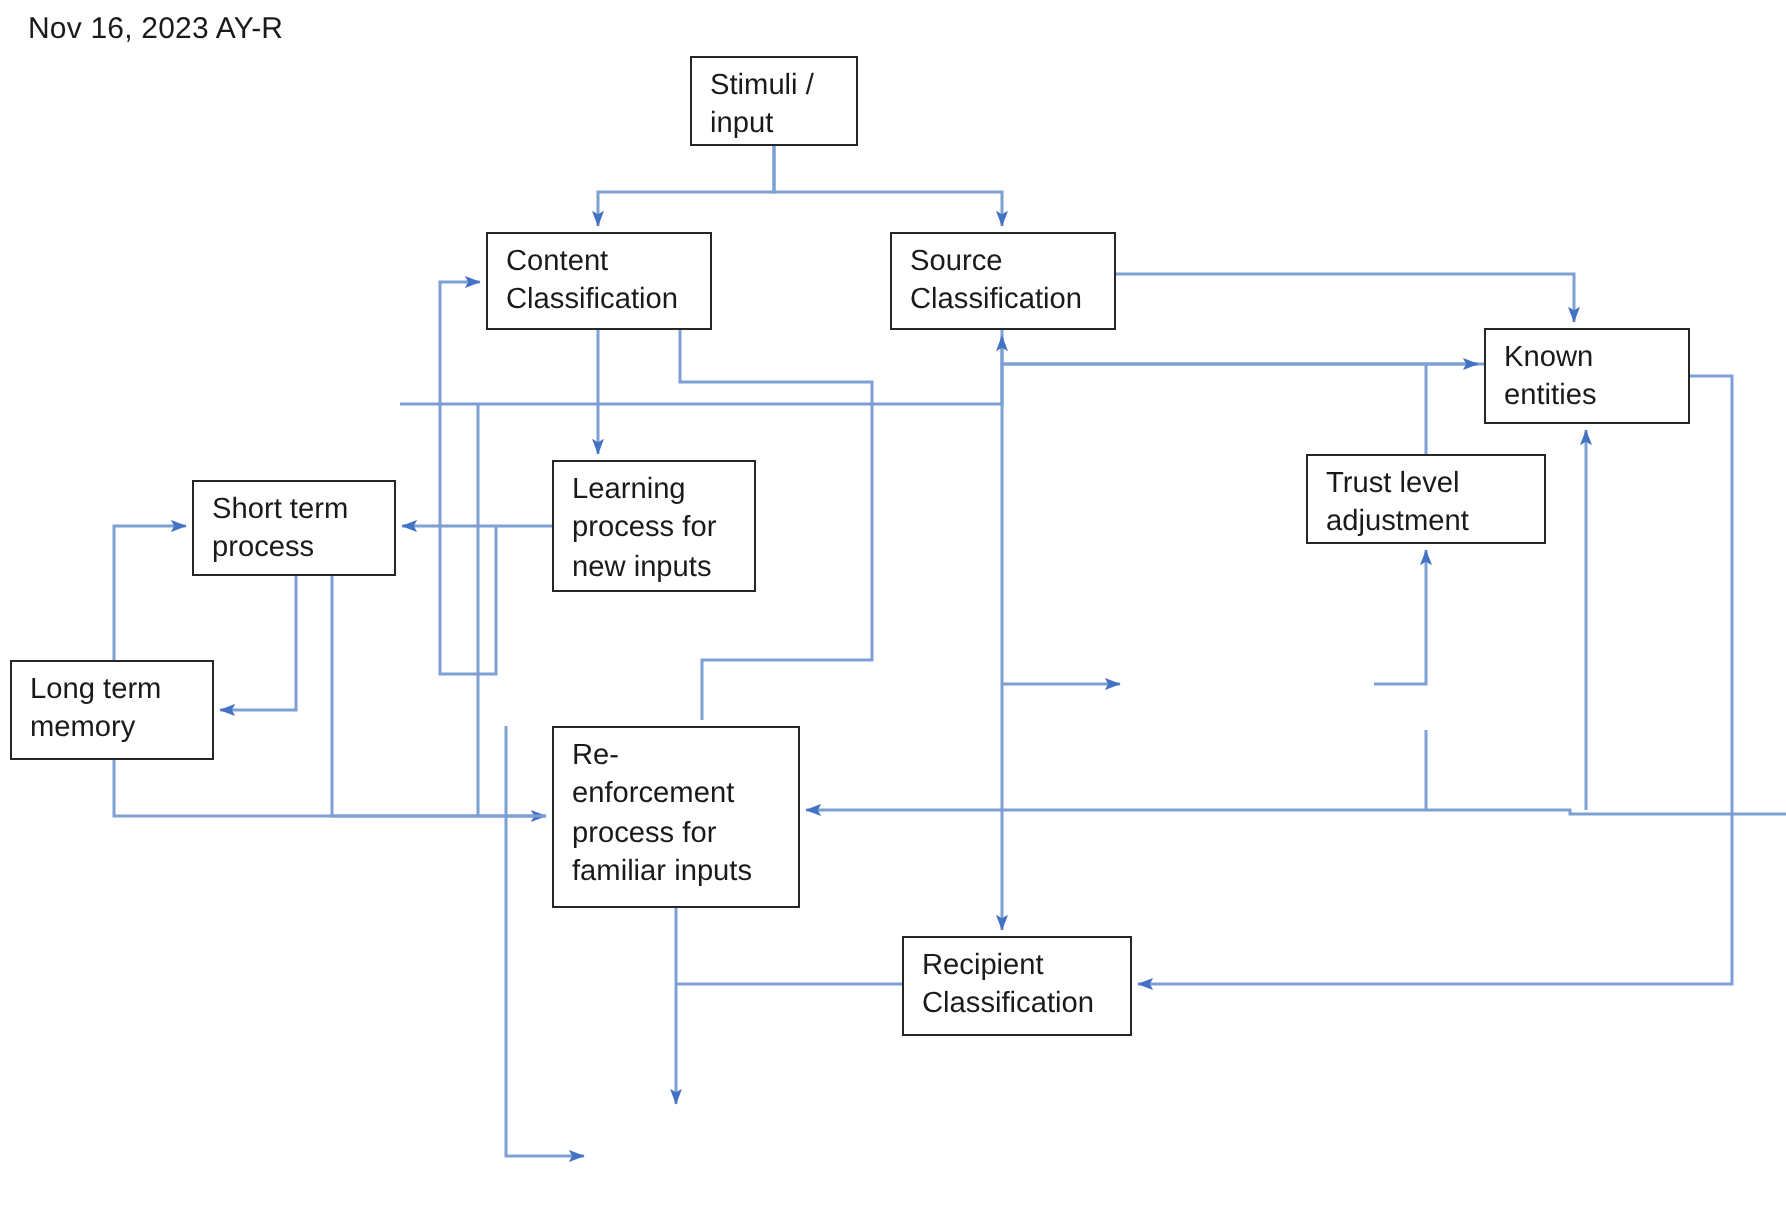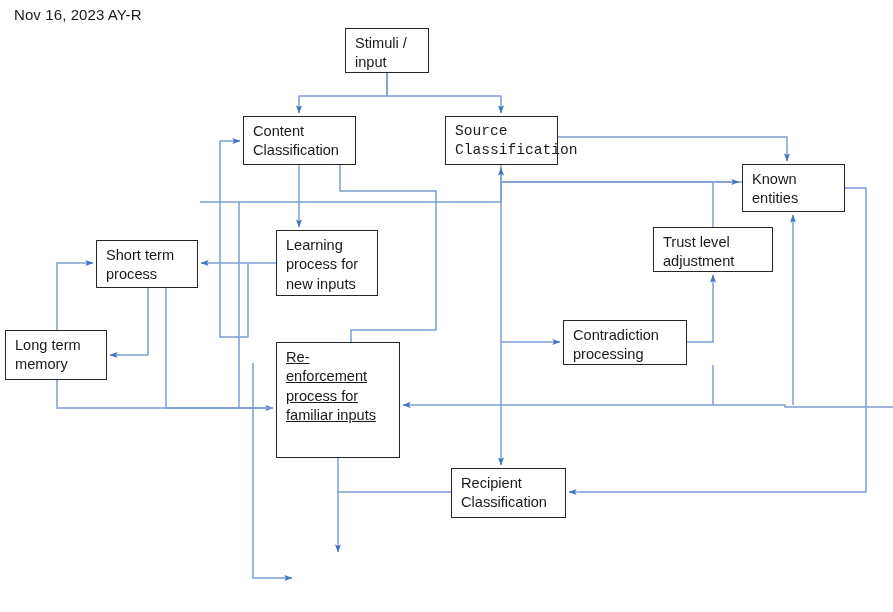--- a/index.html
+++ b/index.html
@@ -112,35 +112,33 @@
 
       <path d="M713,365 L713,405"></path>
 
     </g>
   </svg>
 
   <div class="node" style="left:345px; top:28px;  width:84px;  height:45px;">Stimuli  /
 input</div>
   <div class="node" style="left:243px; top:116px; width:113px; height:49px;">Content
 Classification</div>
-  <div class="node" style="left:445px; top:116px; width:113px; height:49px;font-family:Liberation Mono, monospace;">Source
+  <div class="node" style="left:445px; top:116px; width:113px; height:49px;">Source
 Classification</div>
   <div class="node" style="left:653px; top:227px; width:120px; height:45px;">Trust level
 adjustment</div>
   <div class="node" style="left:742px; top:164px; width:103px; height:48px;">Known
 entities</div>
   <div class="node" style="left:96px;  top:240px; width:102px; height:48px;">Short term
 process</div>
   <div class="node" style="left:276px; top:230px; width:102px; height:66px;">Learning
 process for
 new inputs</div>
-  <div class="node" style="left:563px; top:320px; width:124px; height:45px;">Contradiction
-processing</div>
   <div class="node" style="left:5px;   top:330px; width:102px; height:50px;">Long term
 memory</div>
-  <div class="node" style="left:276px; top:342px; width:124px; height:116px;text-decoration:underline;">Re-
+  <div class="node" style="left:276px; top:363px; width:124px; height:91px;">Re-
 enforcement
 process for
 familiar inputs</div>
   <div class="node" style="left:451px; top:468px; width:115px; height:50px;">Recipient
 Classification</div>
 
 </div>
 
 </body></html>

